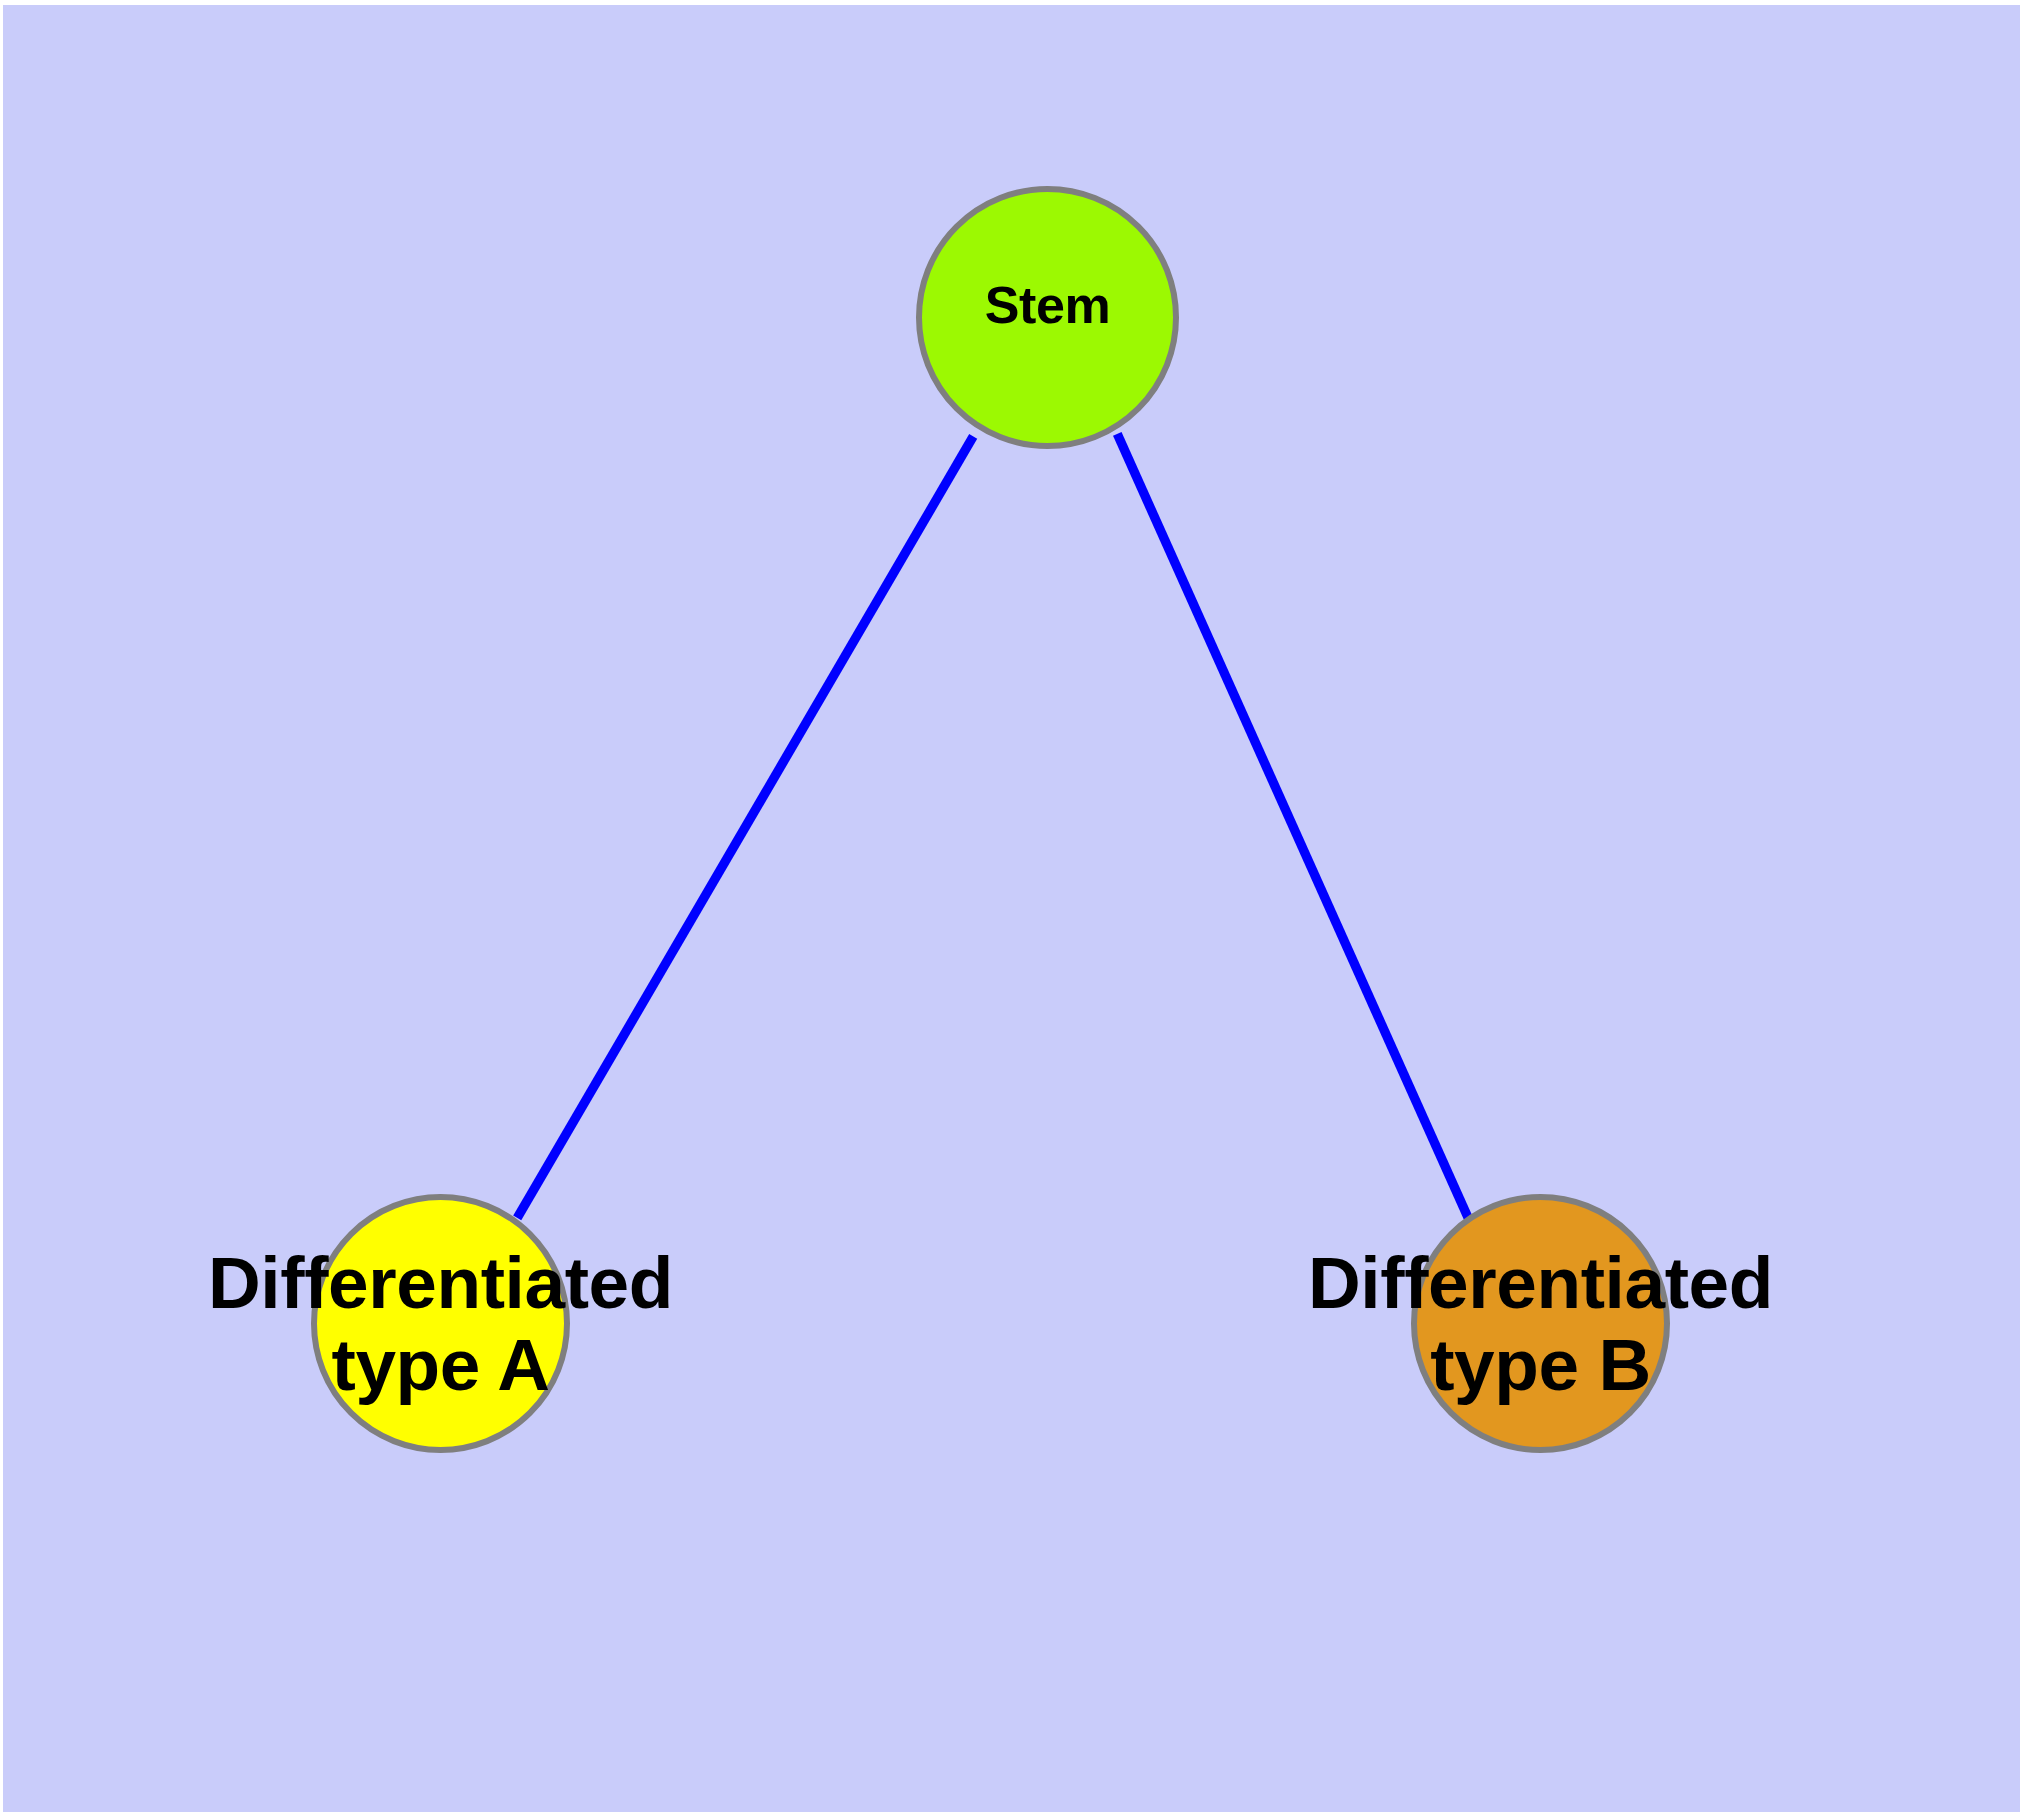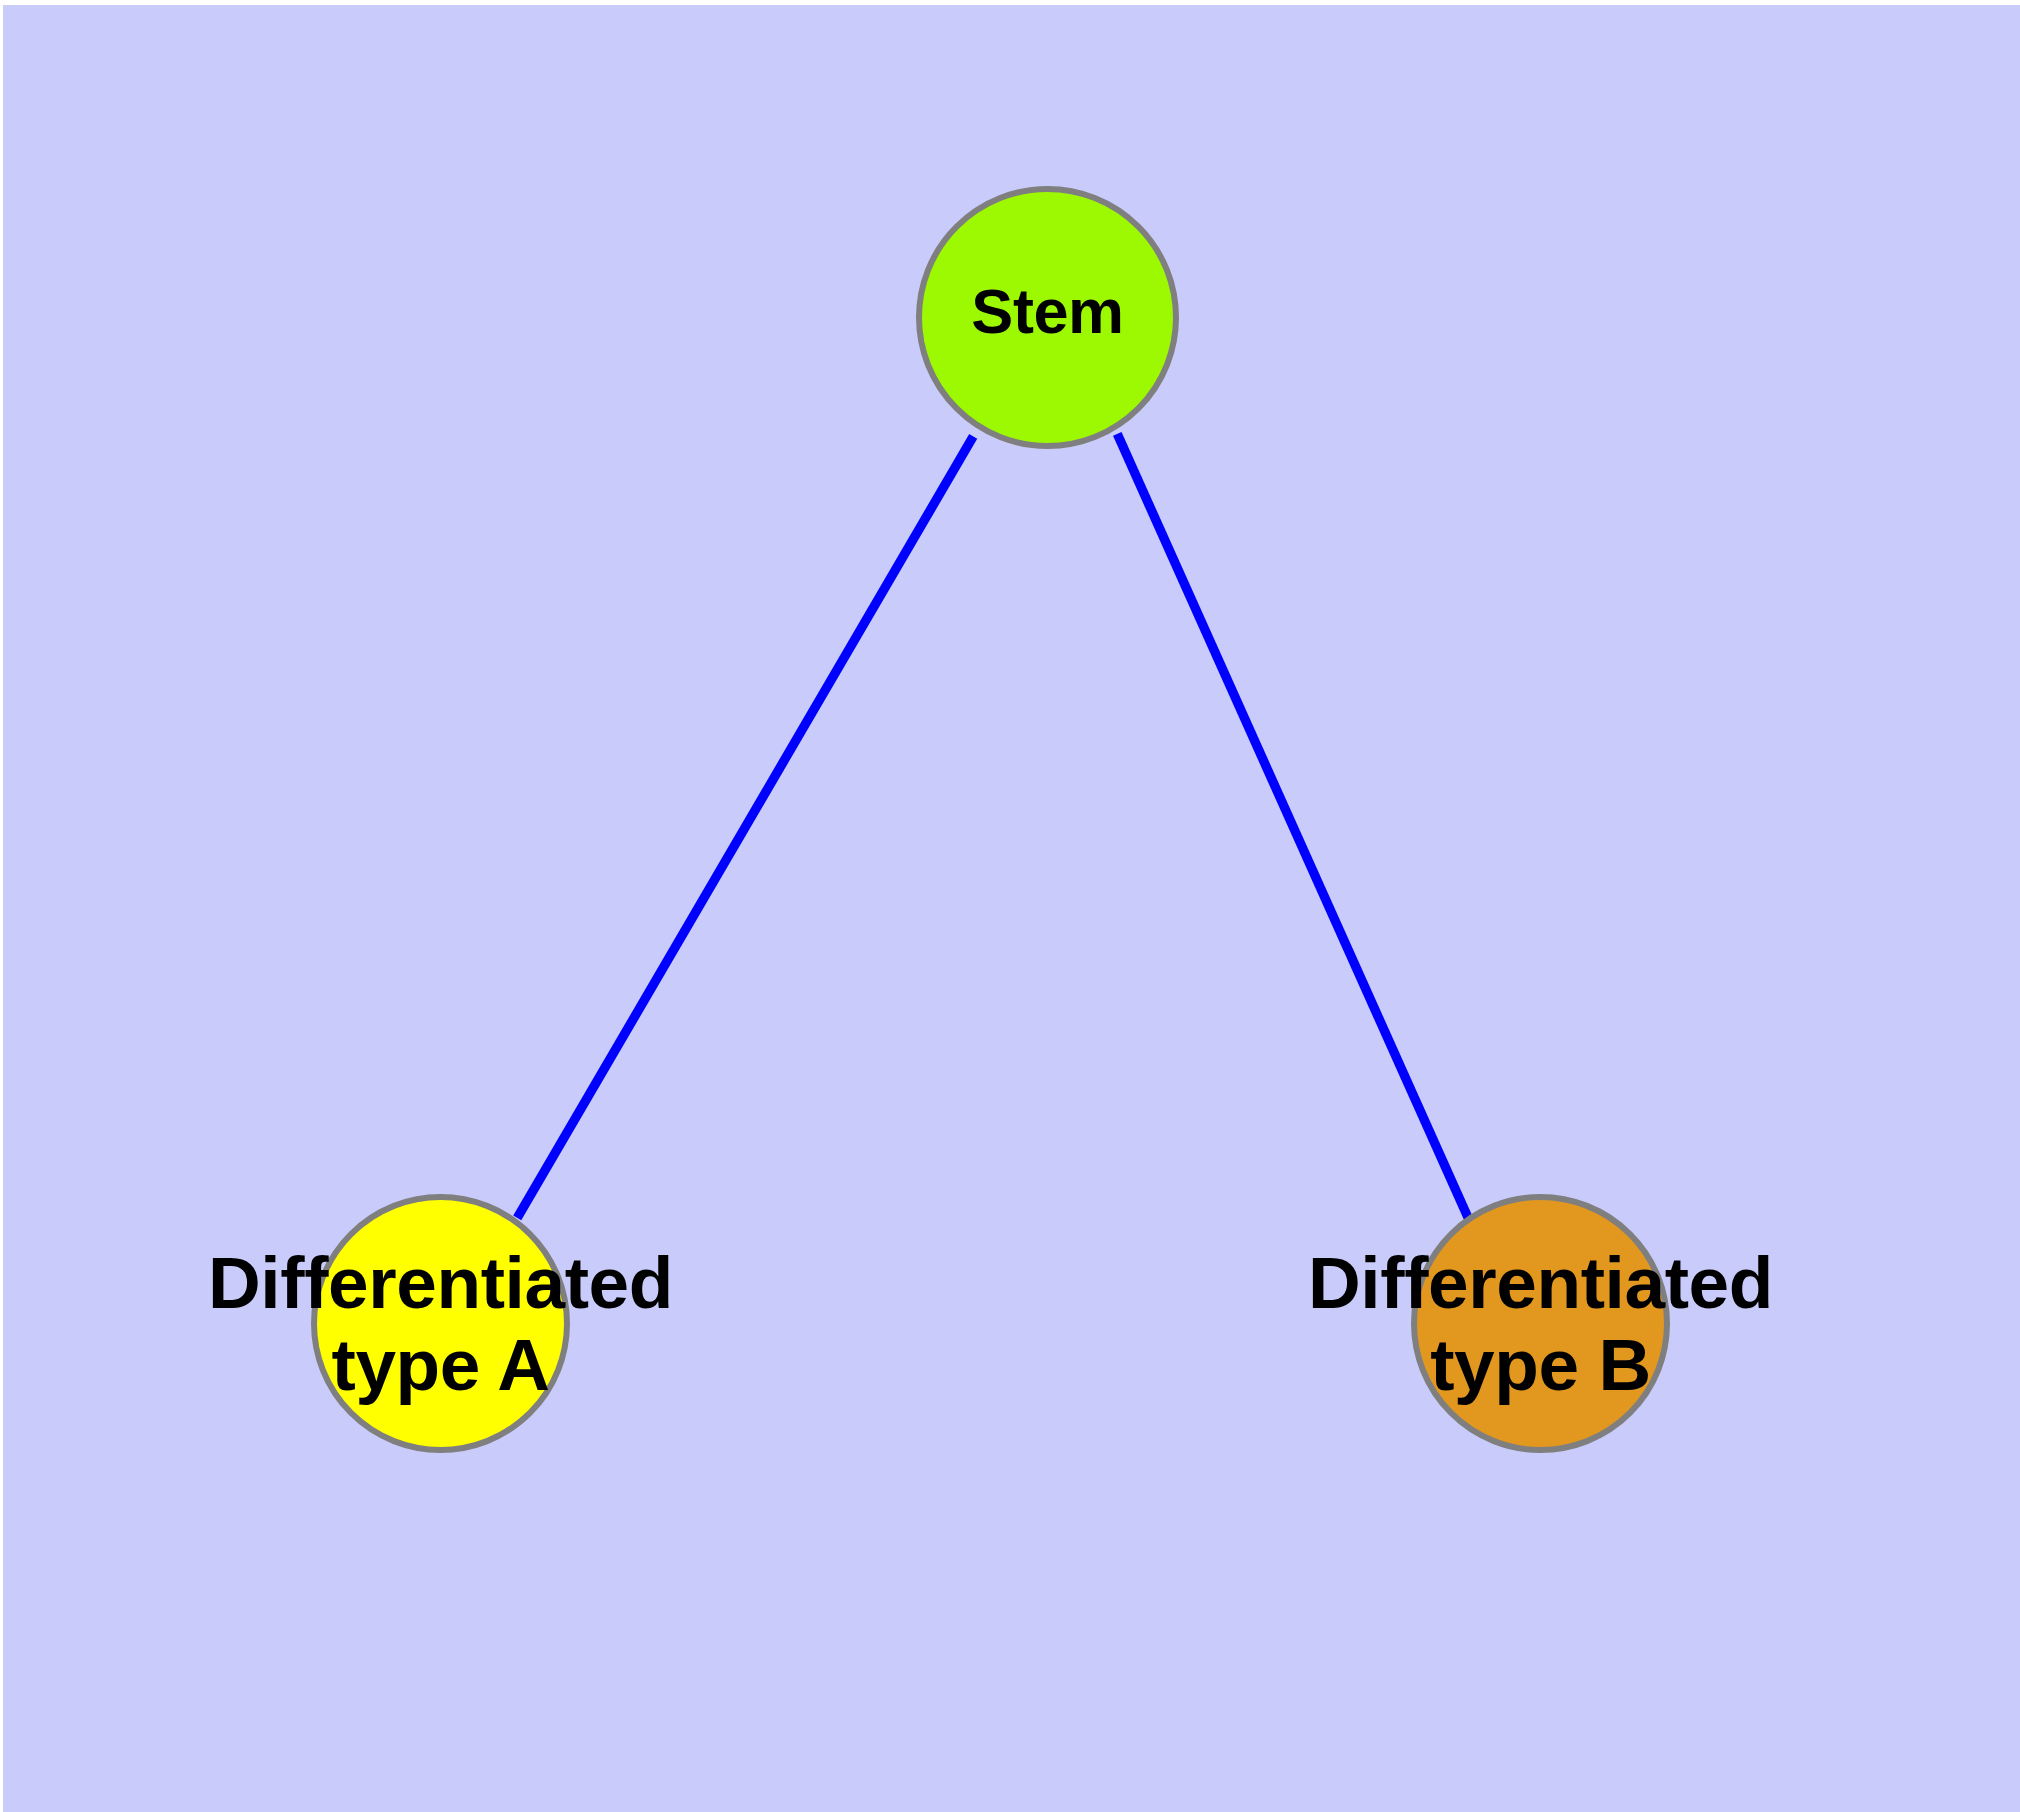--- a/index.html
+++ b/index.html
@@ -68,21 +68,21 @@
     <line class="edge" x1="1148" y1="515" x2="610" y2="1437" stroke="#0000ff" stroke-width="11" stroke-linecap="butt"></line>
     <line class="edge" x1="1318" y1="512" x2="1732" y2="1437" stroke="#0000ff" stroke-width="11" stroke-linecap="butt"></line>
   </svg>
 
   <div id="node-layer">
 
     <div class="node" id="node-stem" style="left: 916px; top: 186px; width: 263px; height: 263px; background: rgb(156, 249, 2); border-color: rgb(127, 127, 127); border-width: 6px;"></div>
     <div class="node" id="node-diff_a" style="left: 311px; top: 1194px; width: 259px; height: 259px; background: rgb(255, 255, 0); border-color: rgb(127, 127, 127); border-width: 6px;"></div>
     <div class="node" id="node-diff_b" style="left: 1411px; top: 1194px; width: 259px; height: 259px; background: rgb(226, 151, 31); border-color: rgb(127, 127, 127); border-width: 6px;"></div>
 
-    <div class="node-label" id="label-stem" style="font-size: 63px; color: rgb(0, 0, 0); width: 1017px; left: 539px; top: 276px;">Stem</div>
+    <div class="node-label" id="label-stem" style="font-size: 52px; color: rgb(0, 0, 0); width: 1017px; left: 539px; top: 276px;">Stem</div>
     <div class="node-label" id="label-diff_a" style="font-size: 73px; color: rgb(0, 0, 0); width: 1017px; left: -68px; top: 1242px;">Differentiated
 type A</div>
     <div class="node-label" id="label-diff_b" style="font-size: 73px; color: rgb(0, 0, 0); width: 1017px; left: 1032px; top: 1242px;">Differentiated
 type B</div>
 
   </div>
 </div>
 
 
 </body></html>

